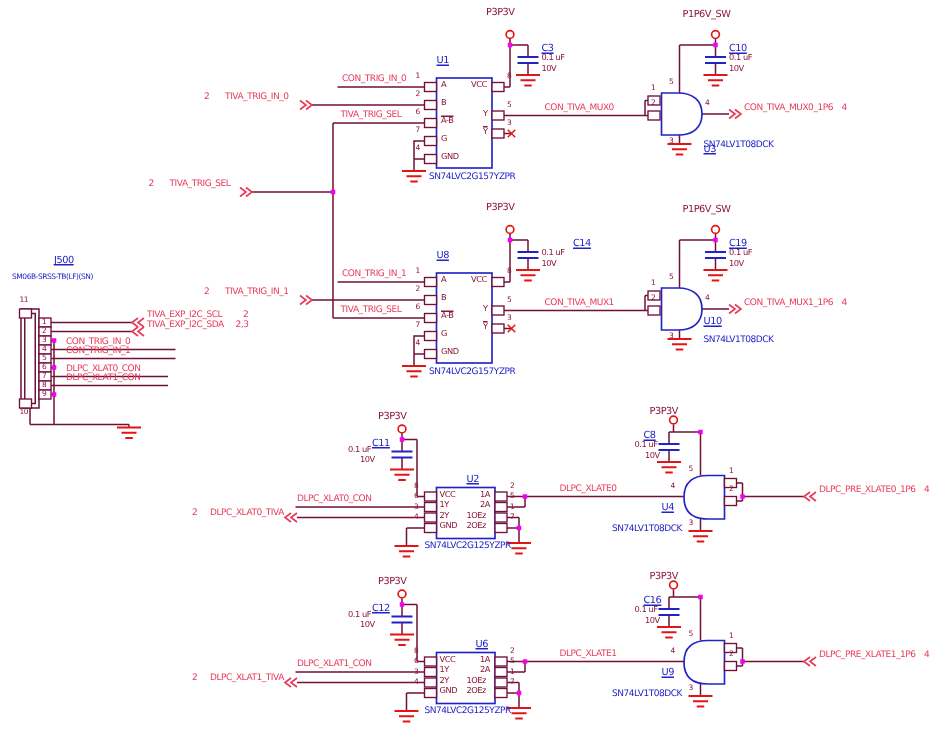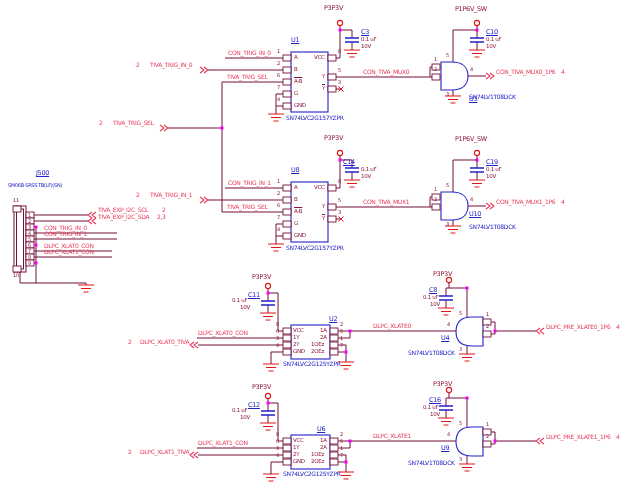--- a/index.html
+++ b/index.html
@@ -260,21 +260,21 @@
 <span class="t part" style="left:469px;top:94px">SN74LV1T08DCK</span>
 <span class="t pn" style="left:434px;top:57px">1</span>
 <span class="t pn" style="left:434px;top:67px">2</span>
 <span class="t pn" style="left:446px;top:53px">5</span>
 <span class="t pn" style="left:446px;top:92px">3</span>
 <span class="t pn" style="left:470px;top:67px">4</span>
 <span class="t net" style="left:496px;top:69px">CON_TIVA_MUX0_1P6</span>
 <span class="t pref" style="left:561px;top:69px">4</span>
 
 <span class="t pwr" style="left:324px;top:135px">P3P3V</span>
-<span class="t ref" style="left:343px;top:159px">C14</span>
+<span class="t ref" style="left:382px;top:159px">C14</span>
 <span class="t val" style="left:361px;top:167px">0.1 uF</span>
 <span class="t val" style="left:361px;top:174px">10V</span>
 <span class="t ref" style="left:291px;top:167px">U8</span>
 <span class="t part" style="left:286px;top:245px">SN74LVC2G157YZPR</span>
 <span class="t net" style="left:228px;top:180px">CON_TRIG_IN_1</span>
 <span class="t pref" style="left:136px;top:192px">2</span>
 <span class="t net" style="left:150px;top:192px">TIVA_TRIG_IN_1</span>
 <span class="t net" style="left:227px;top:204px">TIVA_TRIG_SEL</span>
 <span class="t net" style="left:363px;top:199px">CON_TIVA_MUX1</span>
 <span class="t pn" style="left:277px;top:179px">1</span>
@@ -327,21 +327,21 @@
 <span class="t pref" style="left:157px;top:214px">2,3</span>
 <span class="t net" style="left:44px;top:225px">CON_TRIG_IN_0</span>
 <span class="t net" style="left:44px;top:231px">CON_TRIG_IN_1</span>
 <span class="t net" style="left:44px;top:243px">DLPC_XLAT0_CON</span>
 <span class="t net" style="left:44px;top:249px">DLPC_XLAT1_CON</span>
 
 <span class="t pwr" style="left:252px;top:274px">P3P3V</span>
 <span class="t ref" style="left:248px;top:292px">C11</span>
 <span class="t val" style="left:232px;top:298px">0.1 uF</span>
 <span class="t val" style="left:240px;top:305px">10V</span>
-<span class="t ref" style="left:329px;top:316px">U2</span>
+<span class="t ref" style="left:311px;top:316px">U2</span>
 <span class="t part" style="left:283px;top:361px">SN74LVC2G125YZPR</span>
 <span class="t net" style="left:198px;top:330px">DLPC_XLAT0_CON</span>
 <span class="t pref" style="left:128px;top:339px">2</span>
 <span class="t net" style="left:140px;top:339px">DLPC_XLAT0_TIVA</span>
 <span class="t net" style="left:373px;top:323px">DLPC_XLATE0</span>
 <span class="t pn" style="left:276px;top:322px">8</span>
 <span class="t pn" style="left:276px;top:329px">6</span>
 <span class="t pn" style="left:276px;top:336px">3</span>
 <span class="t pn" style="left:276px;top:343px">4</span>
 <span class="t pn" style="left:340px;top:322px">2</span>

